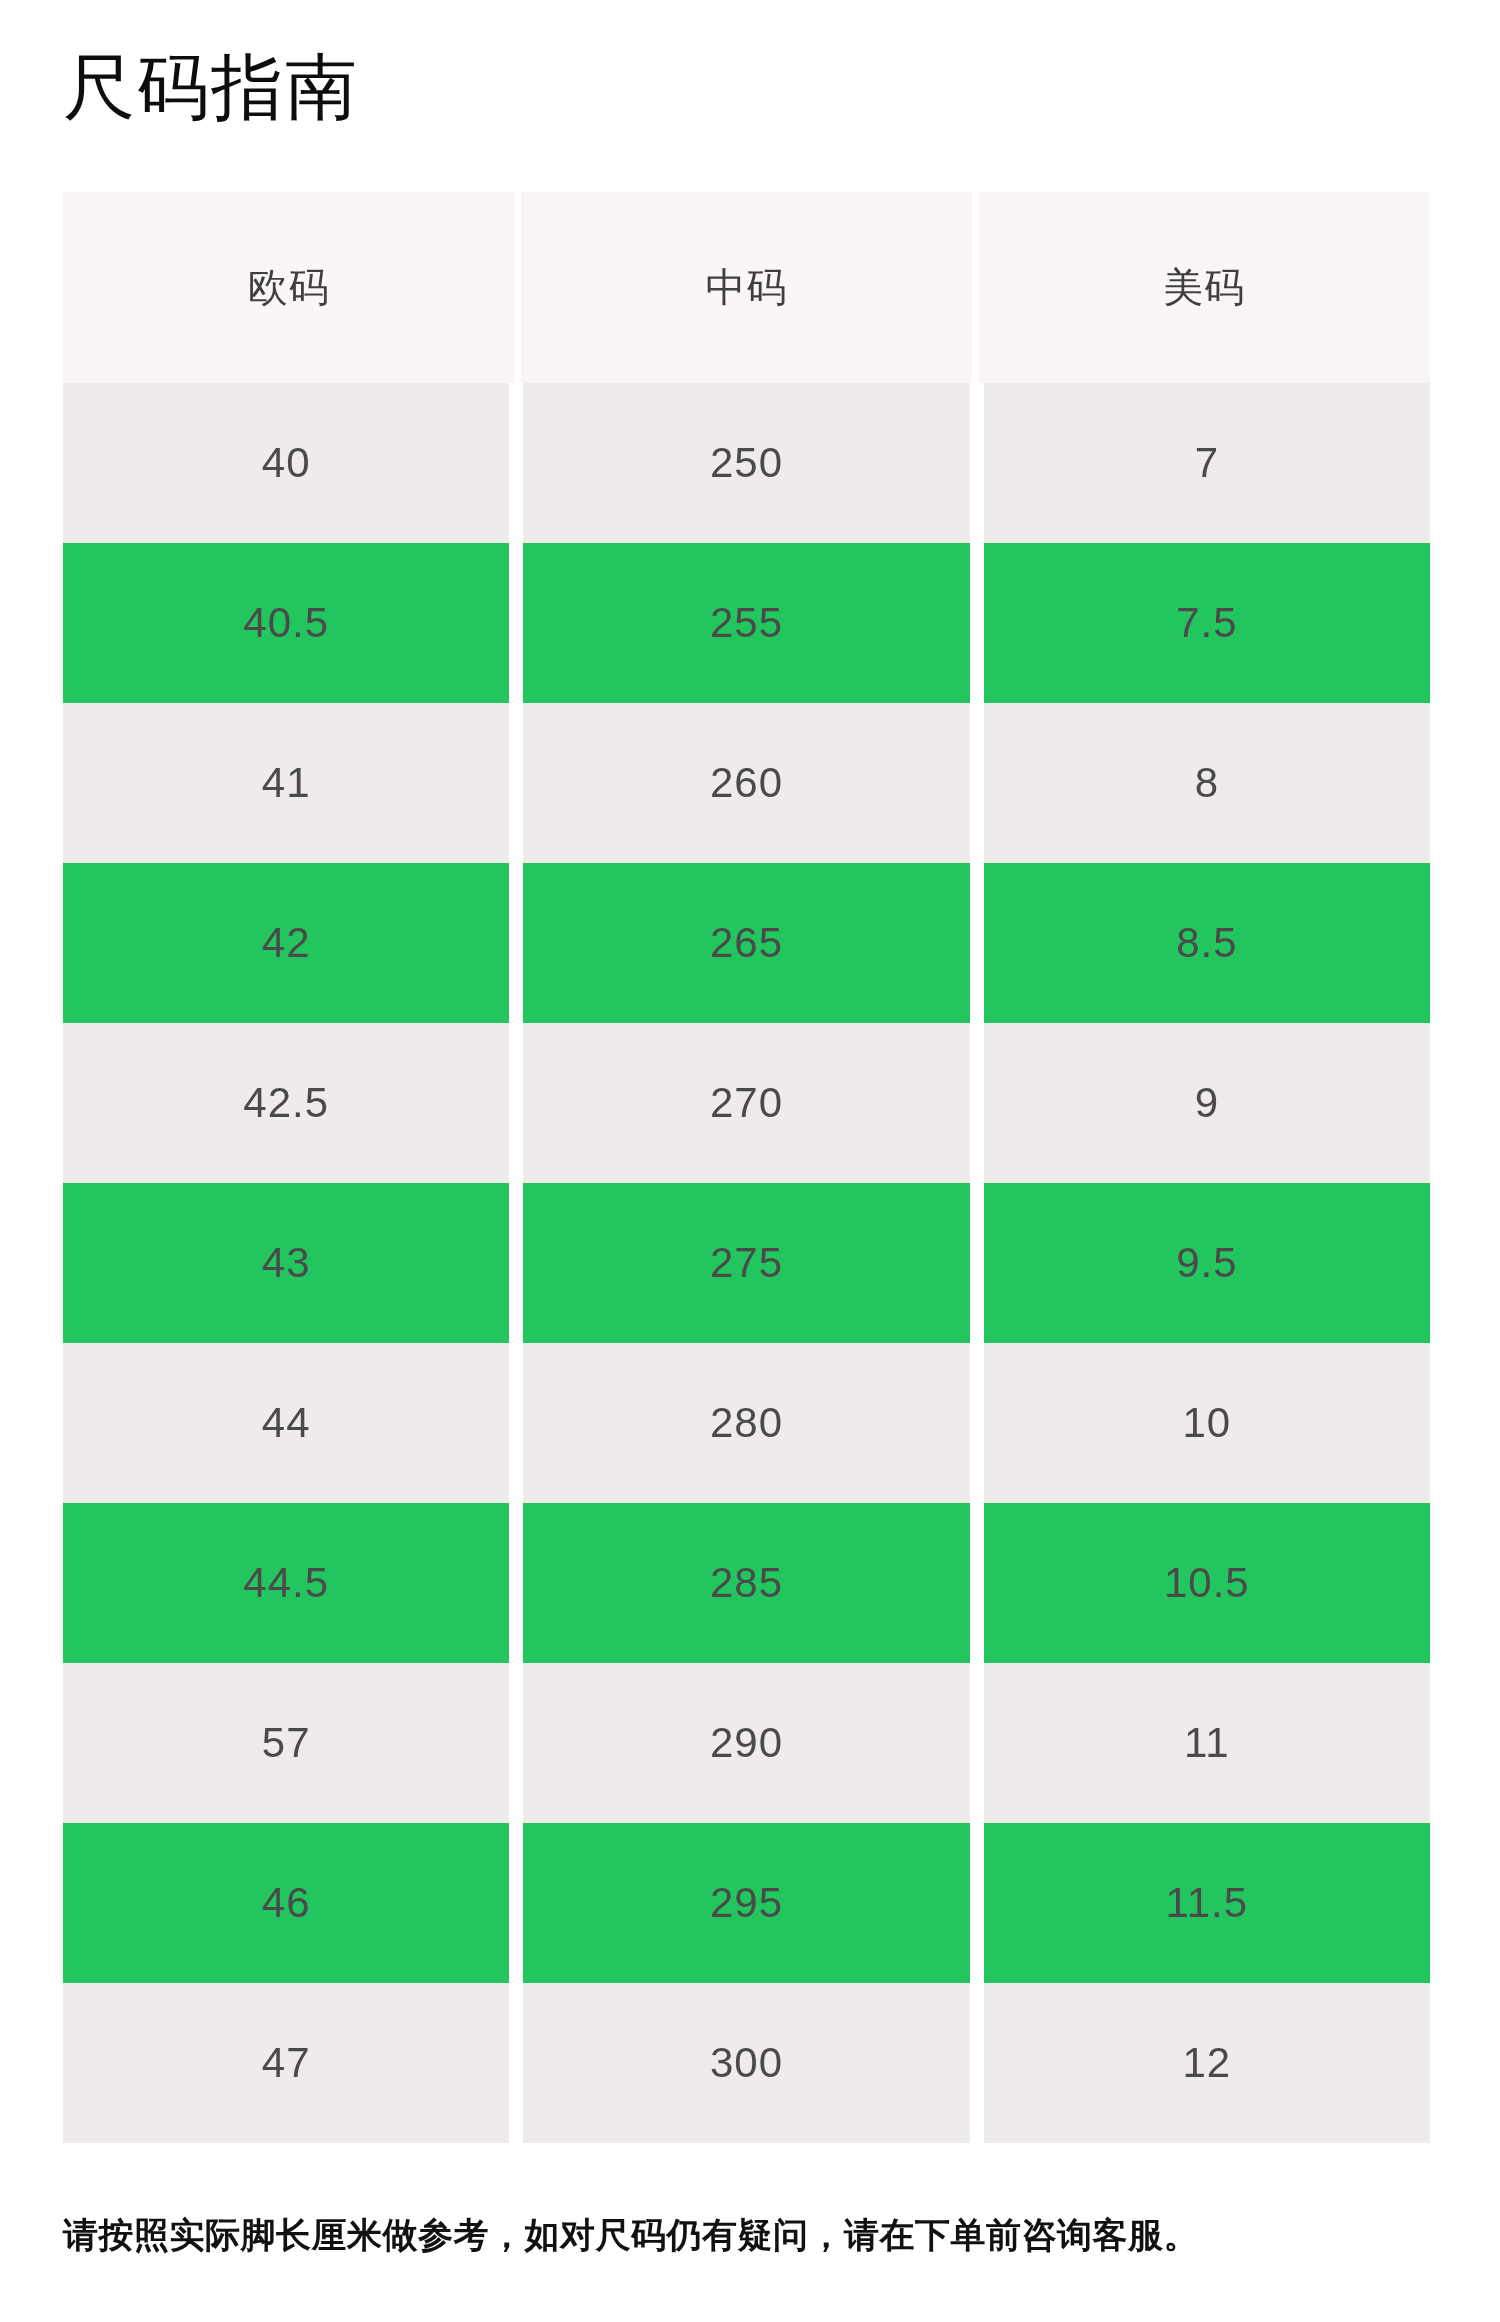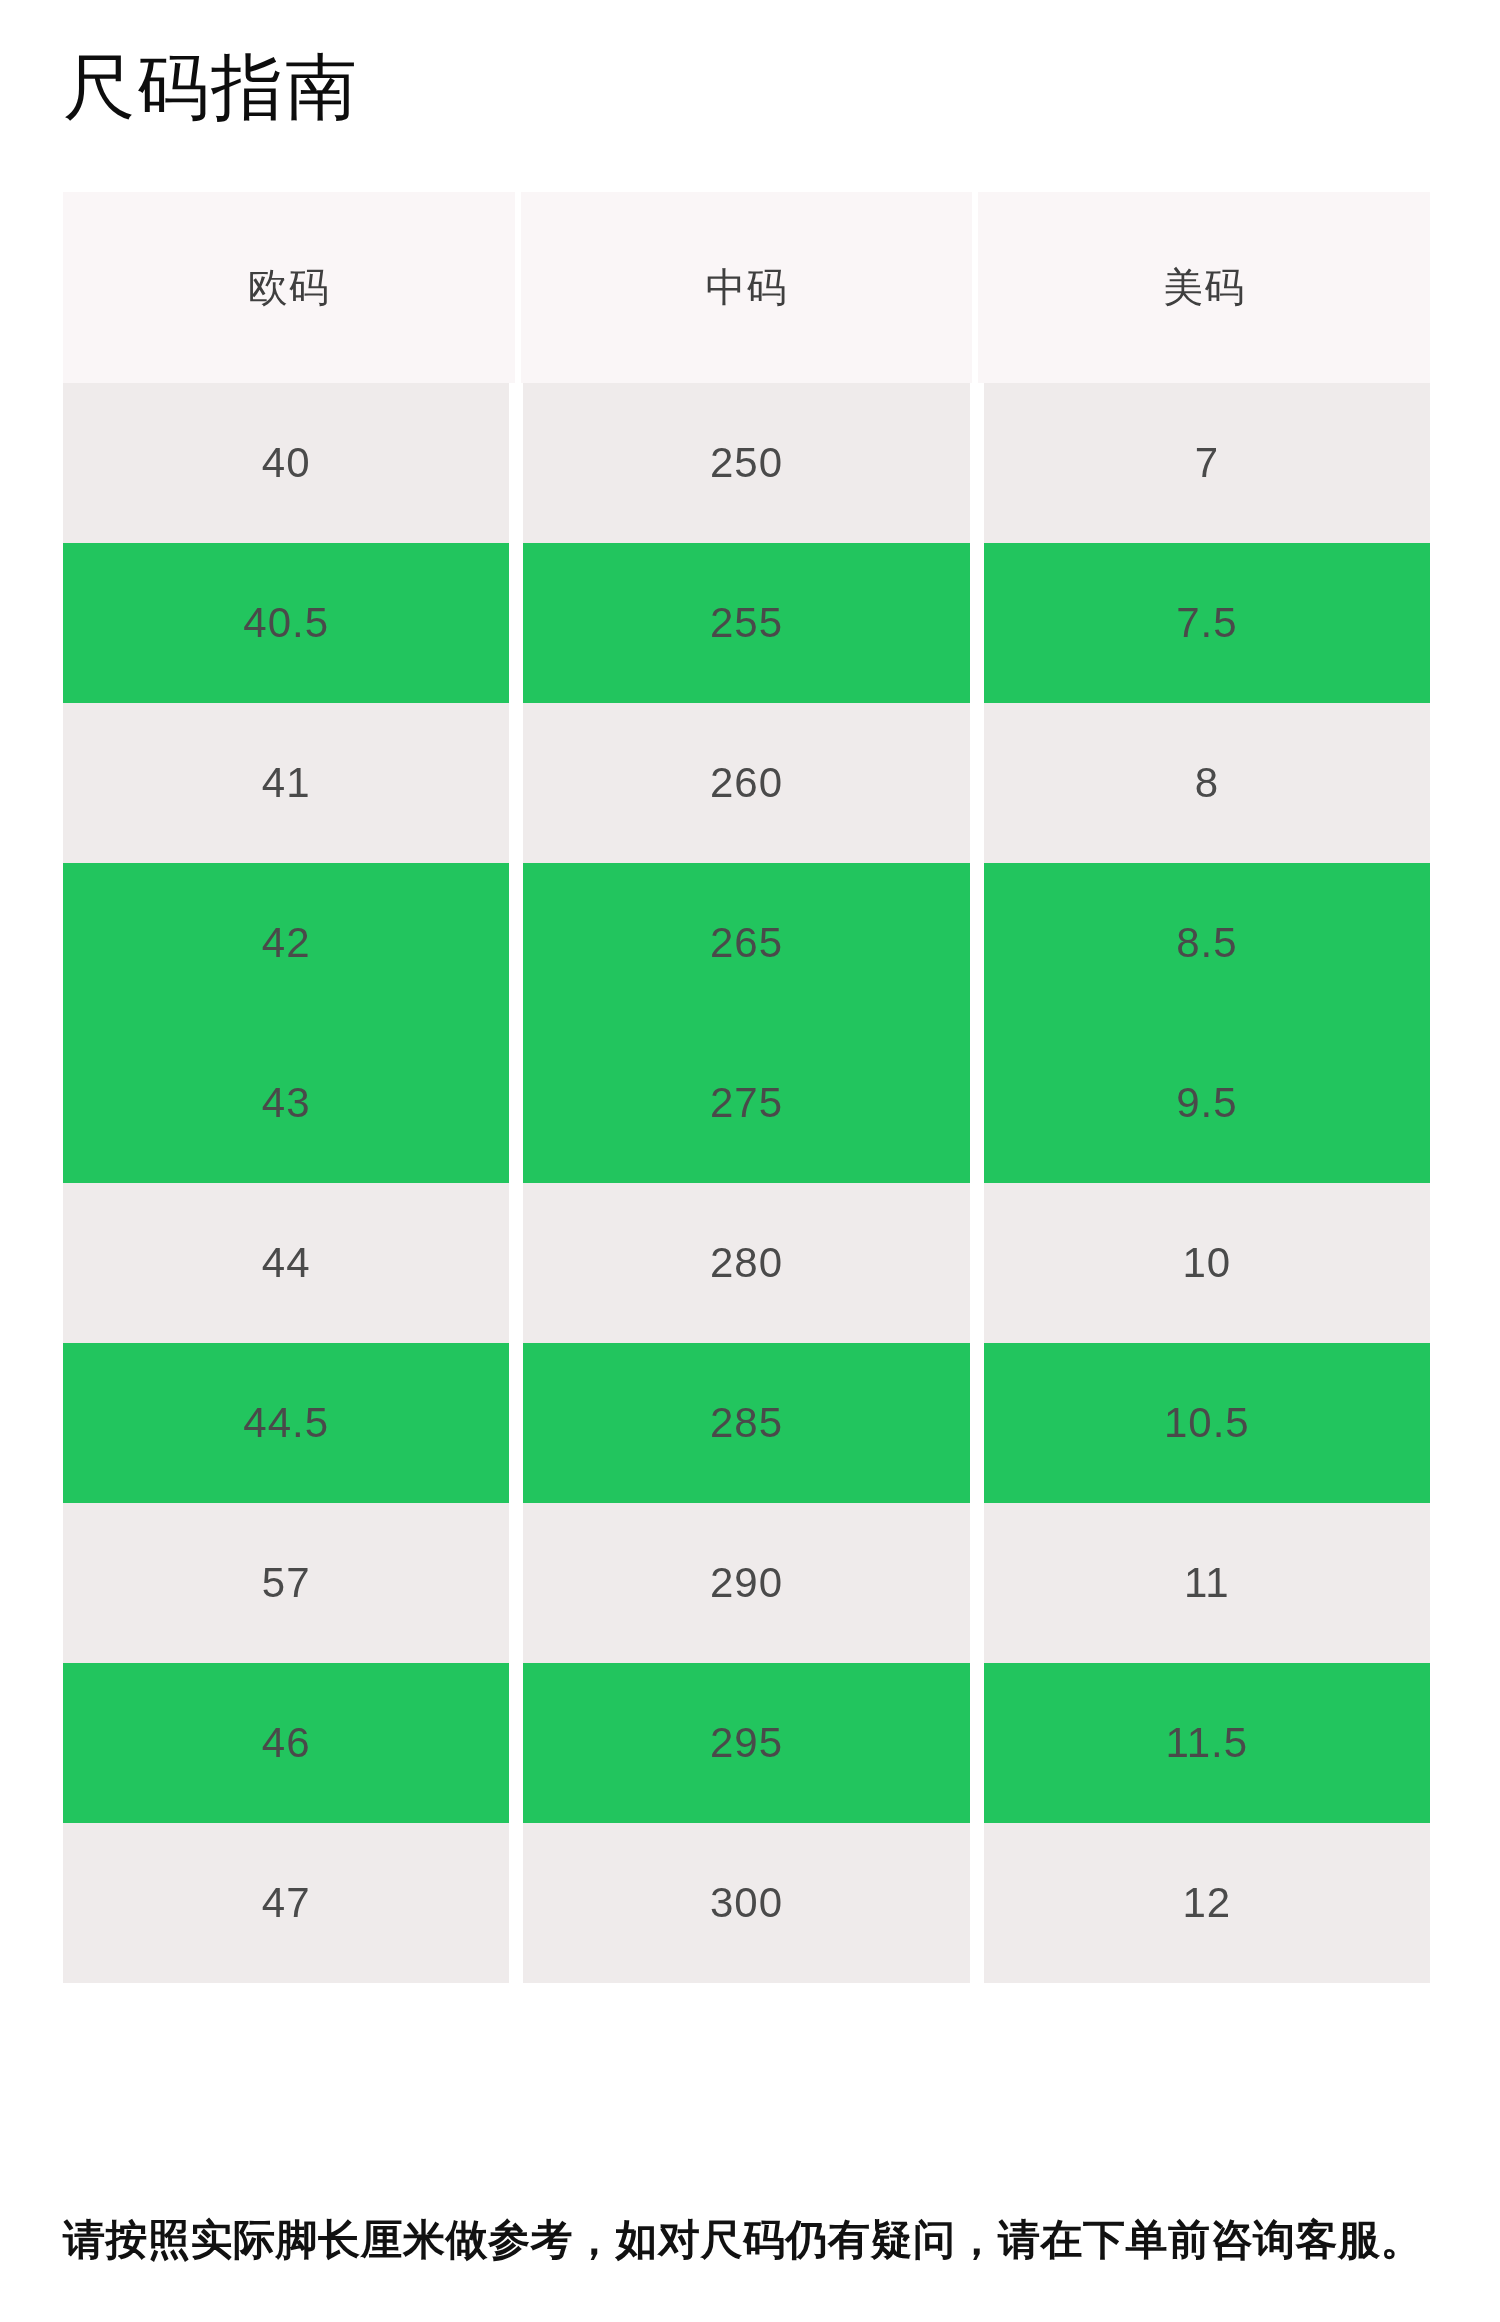--- a/index.html
+++ b/index.html
@@ -76,21 +76,21 @@
     background: #faf6f7;
     color: #3f3f3f;
     font-size: 40px;
   }
 
   
   .footnote {
     position: absolute;
     left: 63px;
     top: 2212px;
-    font-size: 42px;
+    font-size: 35px;
     font-weight: 700;
     color: #111111;
     letter-spacing: 0.5px;
     white-space: nowrap;
   }
 </style>
 </head>
 <body>
 
 <div class="page">
@@ -122,20 +122,25 @@
       <div class="cell">260</div>
       <div class="cell">8</div>
     </div>
 
     <div class="row shade-light">
       <div class="cell">42</div>
       <div class="cell">265</div>
       <div class="cell">8.5</div>
     </div>
 
+    <div class="row shade-dark">
+      <div class="cell">42.5</div>
+      <div class="cell">270</div>
+      <div class="cell">9</div>
+    </div>
 
     <div class="row shade-light">
       <div class="cell">43</div>
       <div class="cell">275</div>
       <div class="cell">9.5</div>
     </div>
 
     <div class="row shade-dark">
       <div class="cell">44</div>
       <div class="cell">280</div>

